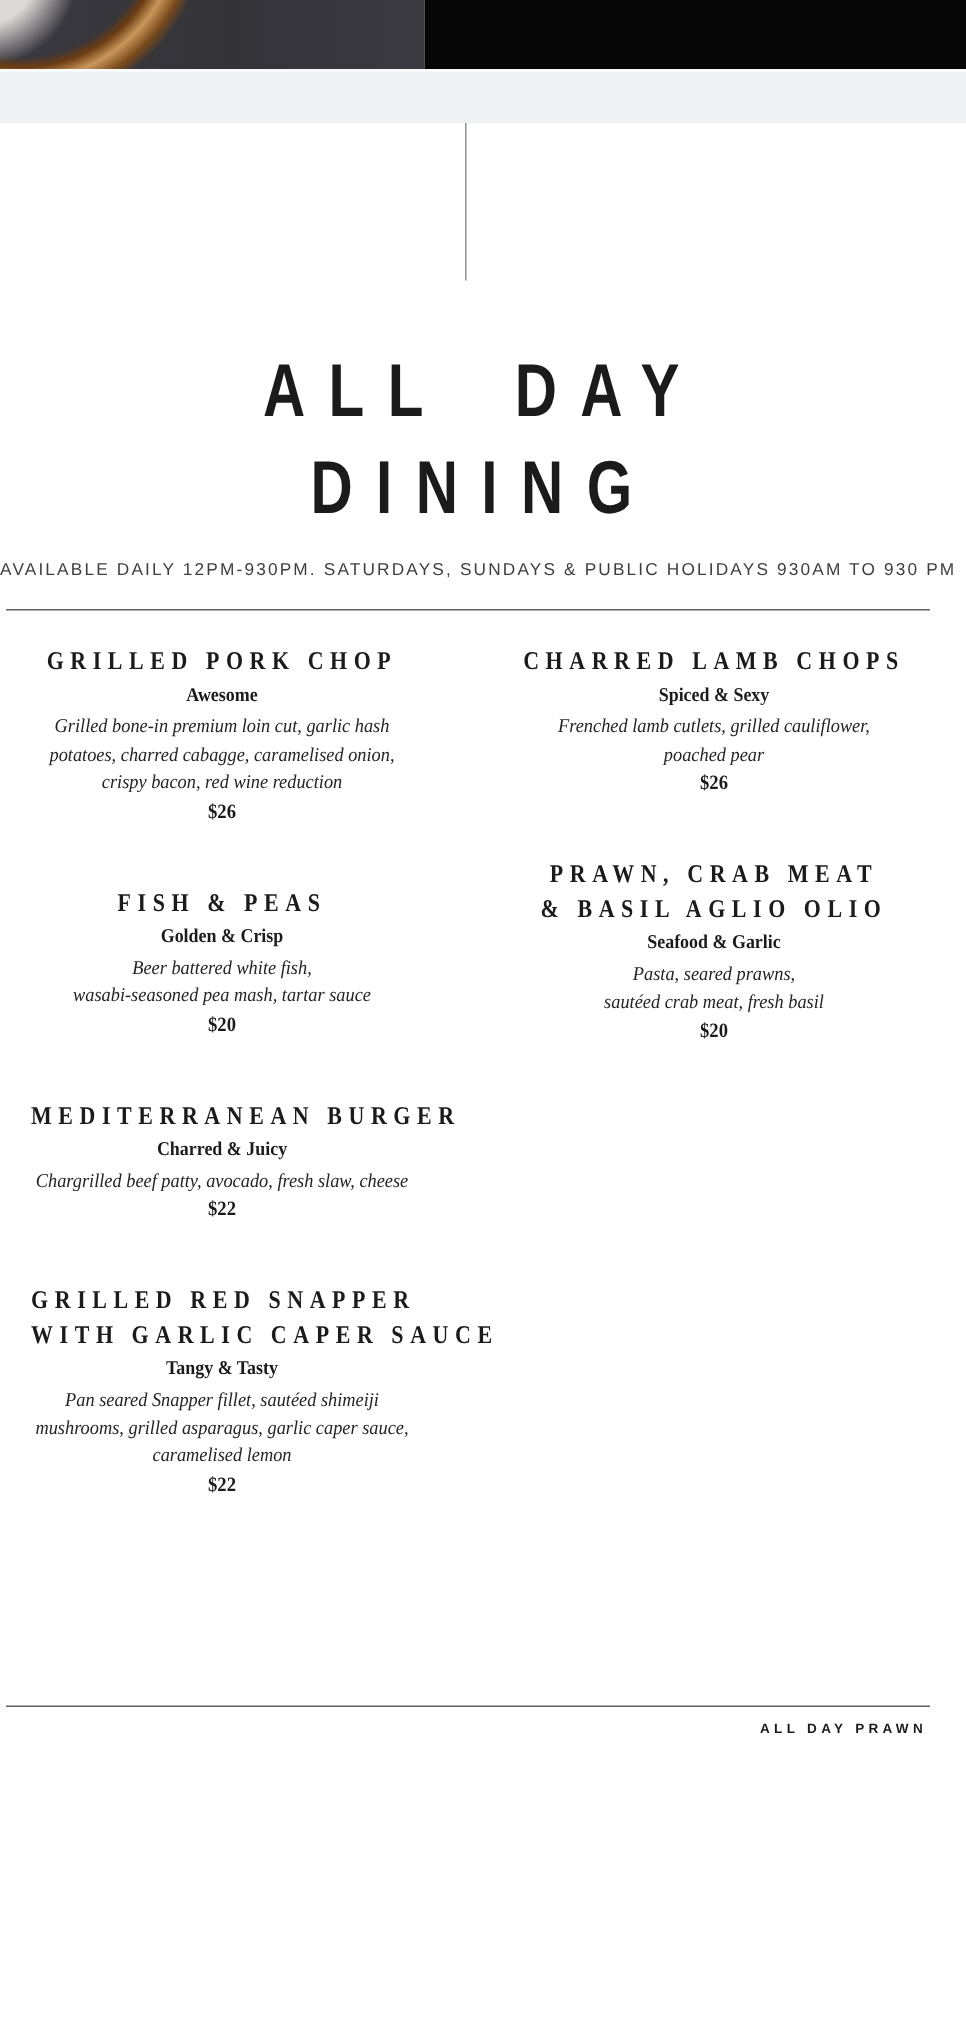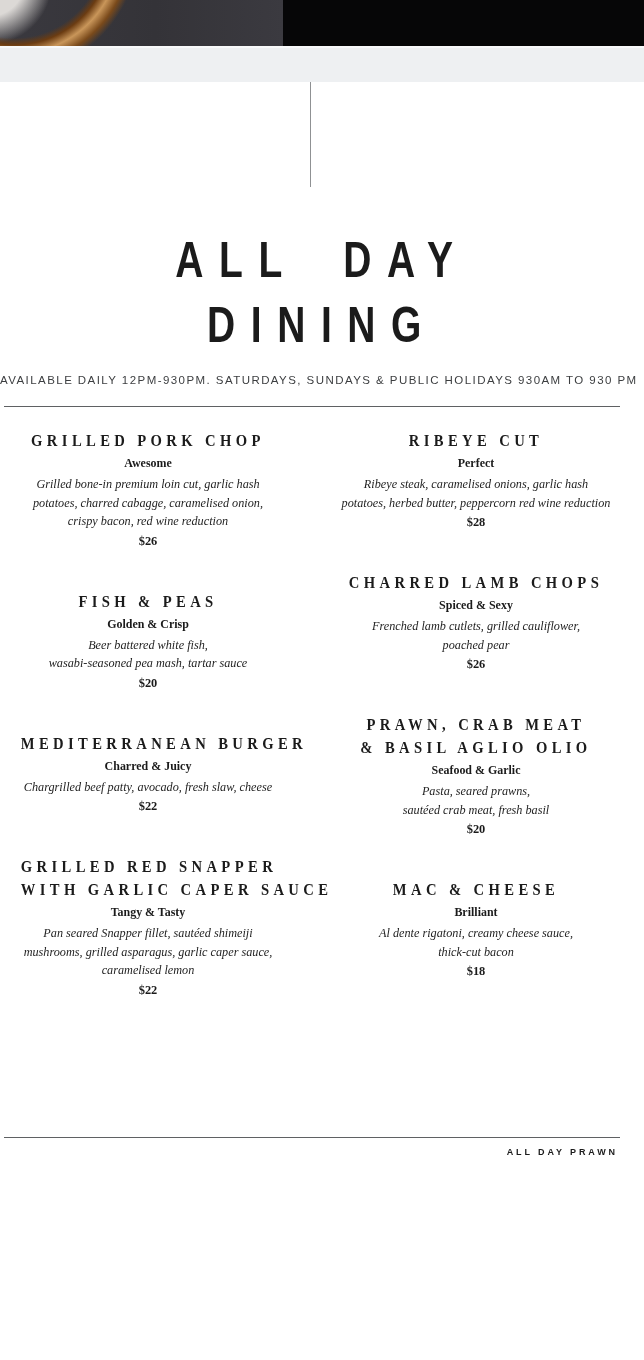--- a/index.html
+++ b/index.html
@@ -144,52 +144,38 @@
           <div class="item-tagline">Tangy &amp; Tasty</div>
           <div class="item-desc">Pan seared Snapper fillet, sautéed shimeiji
 mushrooms, grilled asparagus, garlic caper sauce,
 caramelised lemon</div>
           <div class="item-price">$22</div>
         </div>
 
       </div>
       <div class="col">
 
-        <div class="item">
-          <div class="item-name">RIBEYE CUT</div>
-          <div class="item-tagline">Perfect</div>
-          <div class="item-desc">Ribeye steak, caramelised onions, garlic hash
-potatoes, herbed butter, peppercorn red wine reduction</div>
-          <div class="item-price">$28</div>
-        </div>
 
         <div class="item">
           <div class="item-name">CHARRED LAMB CHOPS</div>
           <div class="item-tagline">Spiced &amp; Sexy</div>
           <div class="item-desc">Frenched lamb cutlets, grilled cauliflower,
 poached pear</div>
           <div class="item-price">$26</div>
         </div>
 
         <div class="item">
           <div class="item-name">PRAWN, CRAB MEAT
 &amp; BASIL AGLIO OLIO</div>
           <div class="item-tagline">Seafood &amp; Garlic</div>
           <div class="item-desc">Pasta, seared prawns,
 sautéed crab meat, fresh basil</div>
           <div class="item-price">$20</div>
         </div>
 
-        <div class="item">
-          <div class="item-name">MAC &amp; CHEESE</div>
-          <div class="item-tagline">Brilliant</div>
-          <div class="item-desc">Al dente rigatoni, creamy cheese sauce,
-thick-cut bacon</div>
-          <div class="item-price">$18</div>
-        </div>
 
       </div>
     </div>
 
     <hr class="rule rule-bottom">
     <div class="footer-tag">ALL DAY PRAWN</div>
   </div>
 
   <div class="band band-bottom"></div>
 

